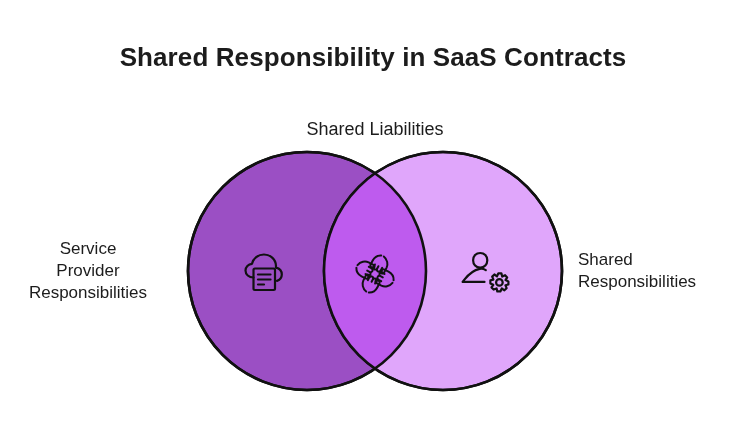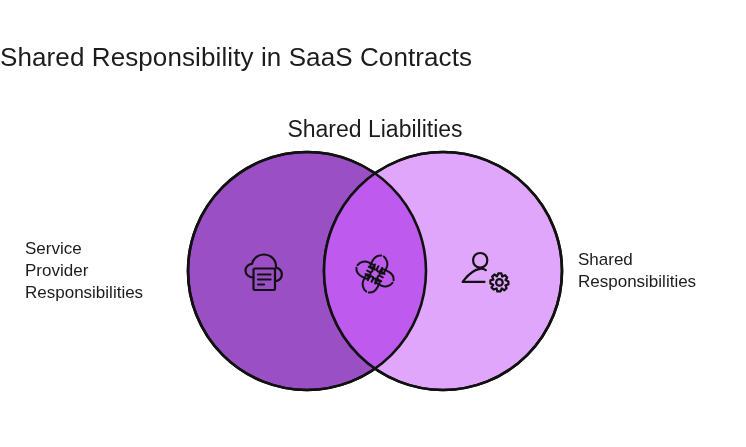--- a/index.html
+++ b/index.html
@@ -21,57 +21,56 @@
     width: 746px;
     height: 447px;
   }
 
   
   #page-title {
     position: absolute;
     left: 0;
     top: 41px;
     width: 746px;
-    text-align: left;
+    text-align: center;
     font-size: 26px;
-    font-weight: 400;
+    font-weight: 700;
     color: #1c1c1c;
     letter-spacing: 0.1px;
     line-height: 32px;
     white-space: nowrap;
   }
 
   
   #shared-label {
     position: absolute;
     left: 255px;
     top: 117px;
     width: 240px;
     text-align: center;
-    font-size: 23px;
+    font-size: 18px;
     font-weight: 400;
     color: #1c1c1c;
     line-height: 24px;
     white-space: nowrap;
   }
 
   
   .side-label {
     position: absolute;
     font-size: 17px;
     font-weight: 400;
     color: #1c1c1c;
     line-height: 22px;
   }
   #left-label {
     left: 0px;
     top: 238px;
     width: 176px;
-    text-align: left;
-    padding-left: 25px;
+    text-align: center;
   }
   #right-label {
     left: 578px;
     top: 249px;
     width: 168px;
     text-align: left;
   }
   .side-label .line { display: block; }
 
   

